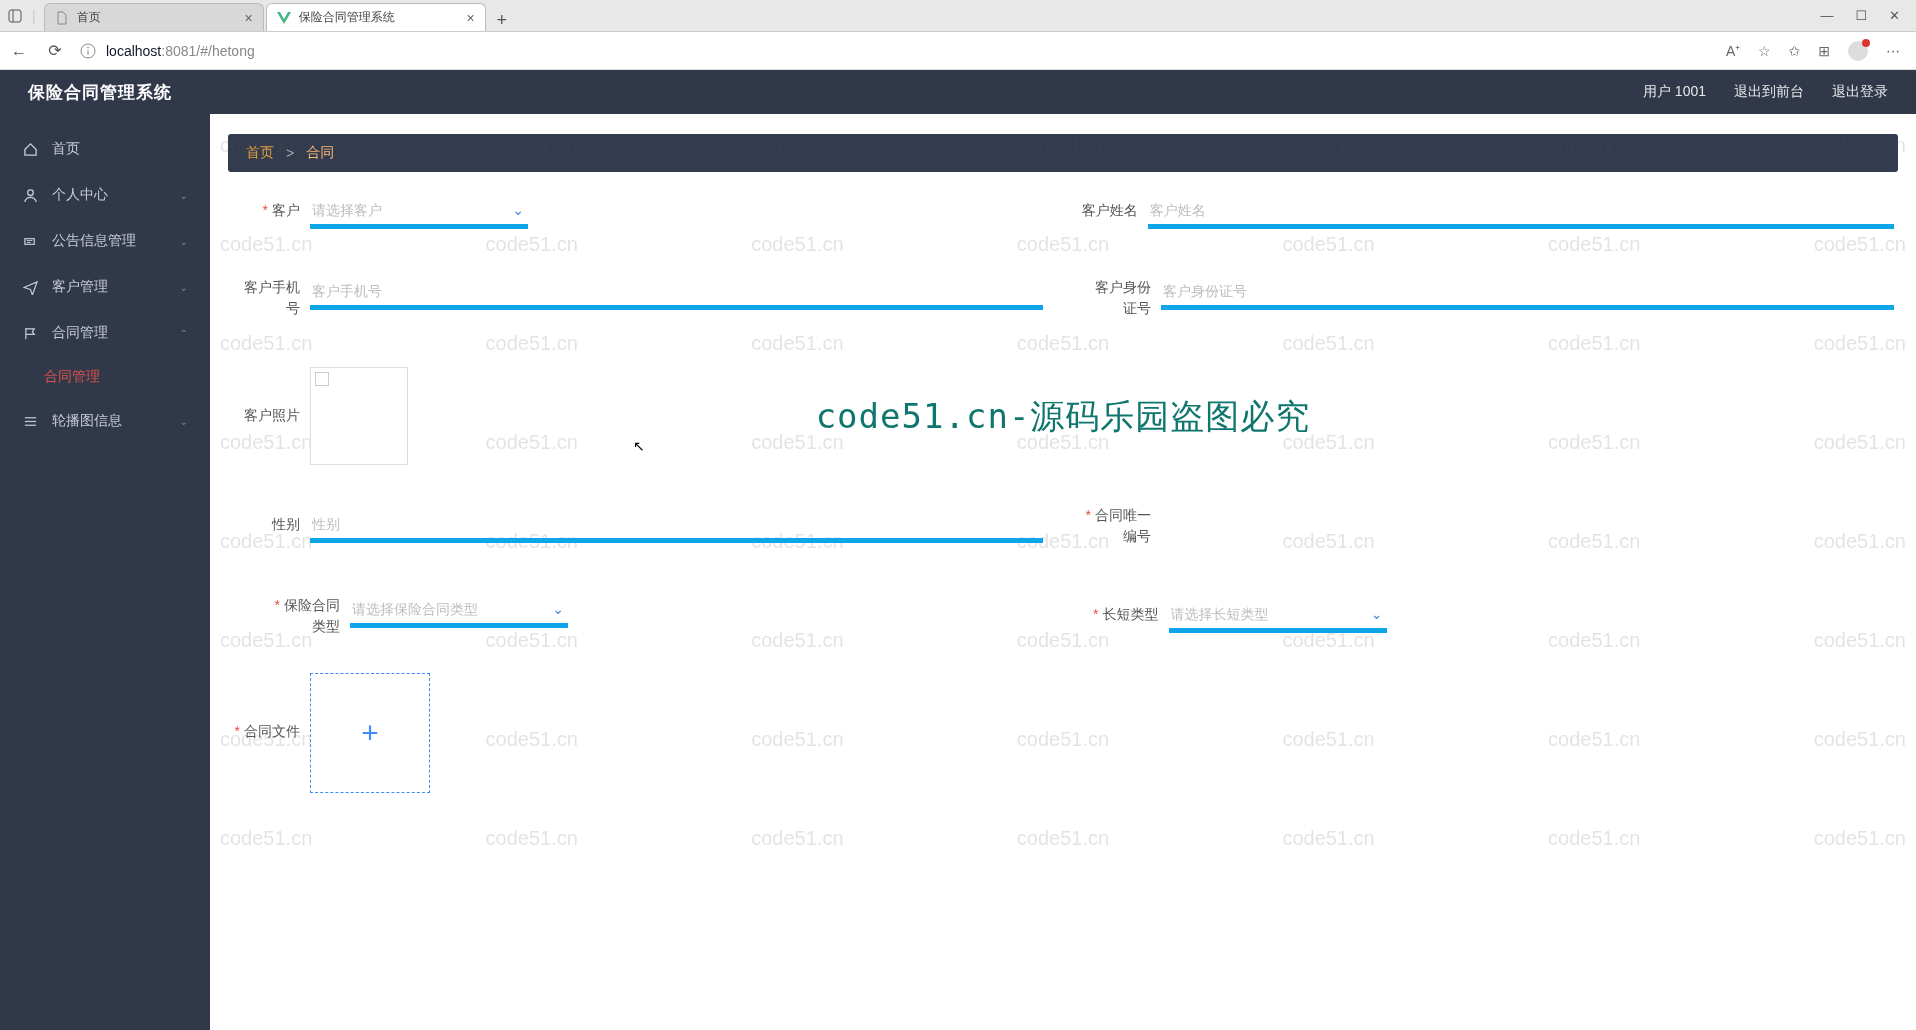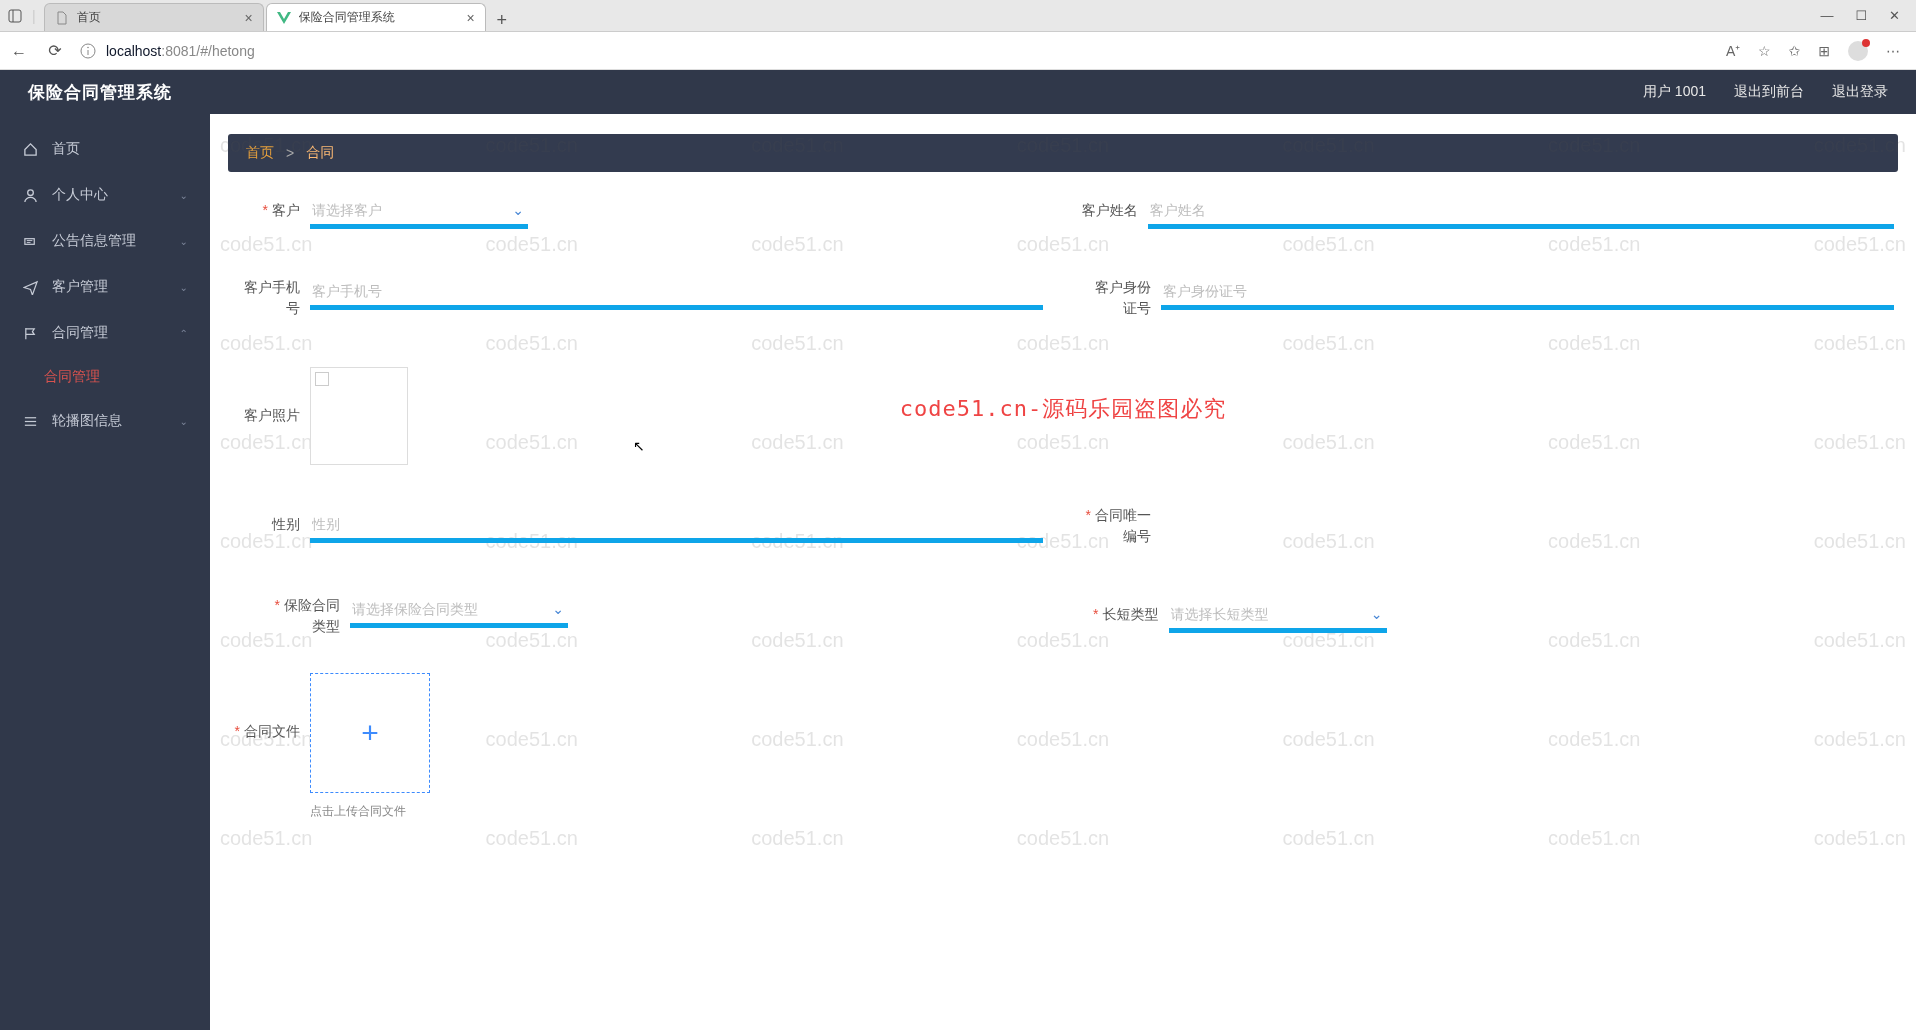--- a/index.html
+++ b/index.html
@@ -71,21 +71,21 @@
 .upload-box { width: 120px; height: 120px; border: 1px dashed #3d8bfd; background: #fff; display: flex; align-items: center; justify-content: center; cursor: pointer; }
 .upload-plus { font-size: 30px; color: #3d8bfd; font-weight: 300; }
 .upload-hint { font-size: 12px; color: #888; margin-top: 10px; }
 
 .static-value { padding: 6px 2px; color: #333; border-bottom: 1px solid #d8d8d8; }
 
 
 .watermark-layer { position: absolute; inset: 0; pointer-events: none; overflow: hidden; }
 .wm-row { display: flex; justify-content: space-between; padding: 0 10px; }
 .wm-text { color: rgba(80,80,80,0.16); font-size: 20px; white-space: nowrap; }
-.wm-center { position: absolute; left: 50%; top: 280px; transform: translateX(-50%); color: #ef4444; font-size: 22px; font-family: monospace, "Microsoft YaHei"; letter-spacing: 1px; pointer-events: none; }
+.wm-center { position: absolute; left: 50%; top: 280px; transform: translateX(-50%); color: #0f766e; font-size: 34px; font-family: monospace, "Microsoft YaHei"; letter-spacing: 1px; pointer-events: none; }
 
 svg { display: block; }
 .cursor-hand { position: absolute; pointer-events: none; font-size: 14px; color: #000; }
 </style>
 </head>
 <body>
 
 <div class="browser-chrome">
   <div class="chrome-left">
     <span>
@@ -384,21 +384,20 @@
         </div>
       </div>
 
       <div class="form-row" style="margin-bottom:12px;">
         <div class="form-field">
           <div class="f-label" style="padding-top:48px;"><span class="req">*</span><span>合同文件</span></div>
           <div class="f-control">
             <div class="upload-box">
               <span class="upload-plus">+</span>
             </div>
-            <div class="upload-hint">点击上传合同文件</div>
           </div>
         </div>
         <div class="form-field"></div>
       </div>
 
       <span class="cursor-hand" style="left:405px; top:248px;">↖</span>
     </div>
   </div>
 </div>
 

